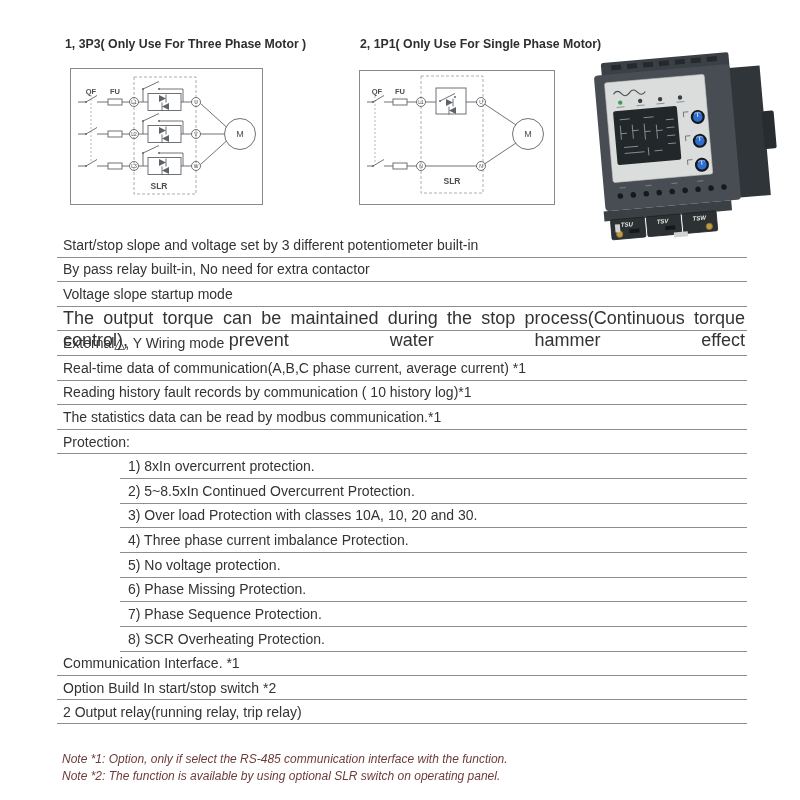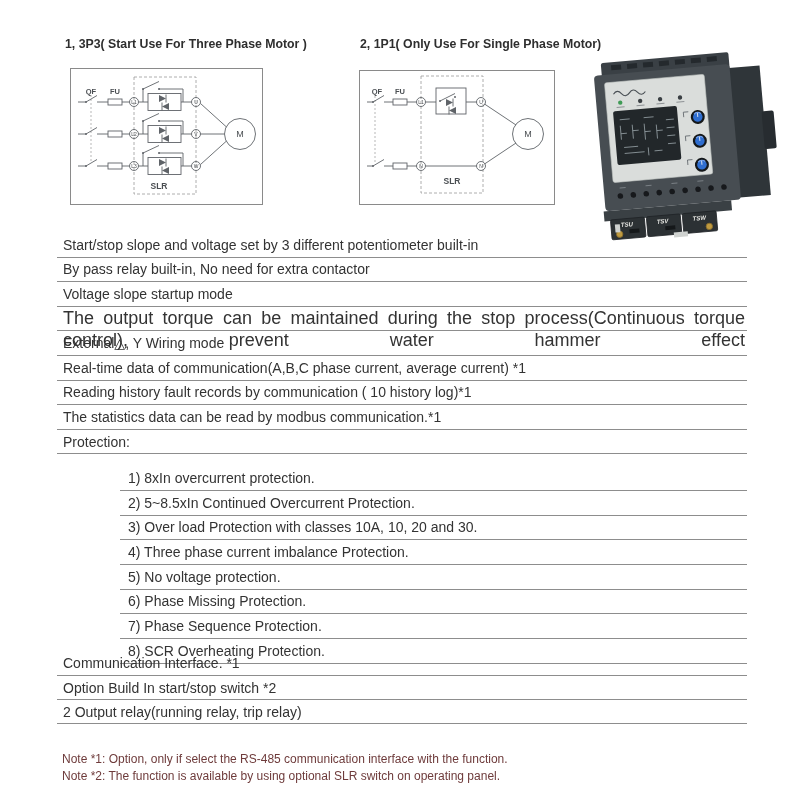--- a/index.html
+++ b/index.html
@@ -21,36 +21,36 @@
     font-size:14px; color:#333333; white-space:nowrap; overflow:visible;
   }
   .row.justify {
     display:block; white-space:normal; text-align:justify; text-align-last:justify;
     font-size:18px; line-height:22px; padding-right:2px;
   }
   .prot .row { height:24.65px; padding-left:8px; }
   .io .row { height:24.3px; }
 
   .notes { position:absolute; left:62px; top:751px; font-size:12px; line-height:16.5px; color:#6e3b3b; }
-  .notes div { white-space:nowrap; }
+  .notes div { white-space:nowrap;font-style:italic; }
 
   svg { display:block; }
   svg text { font-family:"Liberation Sans","DejaVu Sans",sans-serif; fill:#4a4e52; }
   .lbl { font-size:7.5px; font-weight:700; }
   .clbl { font-size:5px; font-weight:400; }
   .slr { font-size:8.5px; font-weight:700; }
   .mlbl { font-size:9px; font-weight:400; }
   .tlbl { font-size:6px; font-style:italic; fill:#e8e8e4; font-weight:700; }
 </style>
 </head>
 <body>
 
 <div class="page">
 
-  <div class="abs dtitle" style="left:65px; top:37px;">1, 3P3( Start Use For Three Phase Motor )</div>
+  <div class="abs dtitle" style="left:65px; top:37px;">1, 3P3( Only Use For Three Phase Motor )</div>
   <div class="abs dtitle" style="left:360px; top:37px;">2, 1P1( Only Use For Single Phase Motor)</div>
 
   <svg class="abs" style="left:70px; top:68px;" width="193" height="137" viewBox="0 0 193 137">
     <defs>
       <g id="thy">
         <path d="M-5,-7 L2,-3.5 L-5,0 Z" fill="#5f6368"></path>
         <line x1="2" y1="-7.5" x2="2" y2="0.5" stroke="#5f6368" stroke-width="0.9"></line>
         <path d="M5,1 L-2,4.5 L5,8 Z" fill="#5f6368"></path>
         <line x1="-2" y1="0.5" x2="-2" y2="8.5" stroke="#5f6368" stroke-width="0.9"></line>
       </g>
@@ -266,21 +266,21 @@
     <div class="row">By pass relay built-in, No need for extra contactor</div>
     <div class="row">Voltage slope startup mode</div>
     <div class="row justify">The output torque can be maintained during the stop process(Continuous torque control), prevent water hammer effect</div>
     <div class="row">External△, Y Wiring mode</div>
     <div class="row">Real-time data of communication(A,B,C phase current, average current) *1</div>
     <div class="row">Reading history fault records by communication ( 10 history log)*1</div>
     <div class="row">The statistics data can be read by modbus communication.*1</div>
     <div class="row">Protection:</div>
   </div>
 
-  <div class="rowlist prot" style="left:120px; top:454.4px; width:627px;margin-top:12px;">
+  <div class="rowlist prot" style="left:120px; top:454.4px; width:627px;">
     <div class="row">1) 8xIn overcurrent protection.</div>
     <div class="row">2) 5~8.5xIn Continued Overcurrent Protection.</div>
     <div class="row">3) Over load Protection with classes 10A, 10, 20 and 30.</div>
     <div class="row">4) Three phase current imbalance Protection.</div>
     <div class="row">5) No voltage protection.</div>
     <div class="row">6) Phase Missing Protection.</div>
     <div class="row">7) Phase Sequence Protection.</div>
     <div class="row">8) SCR Overheating Protection.</div>
   </div>
 

